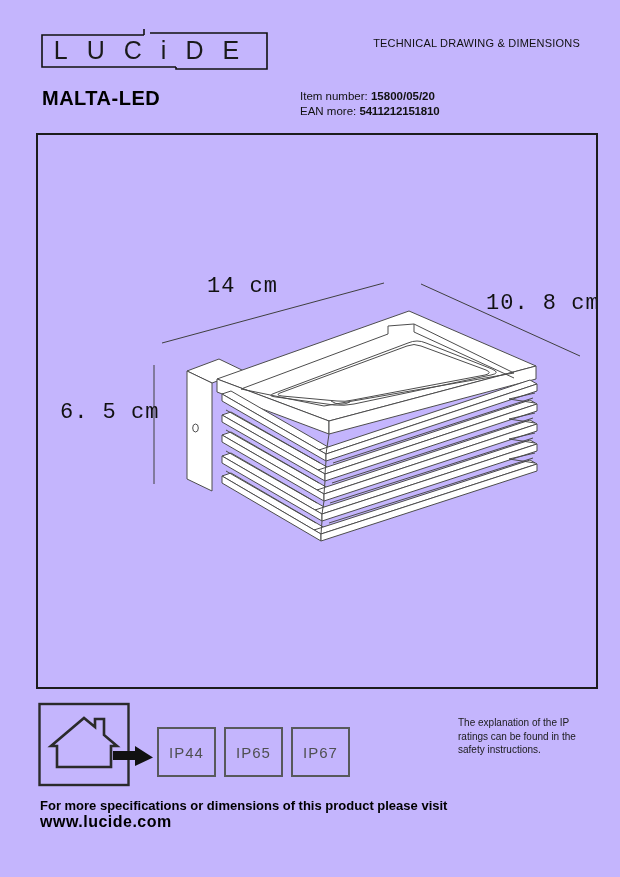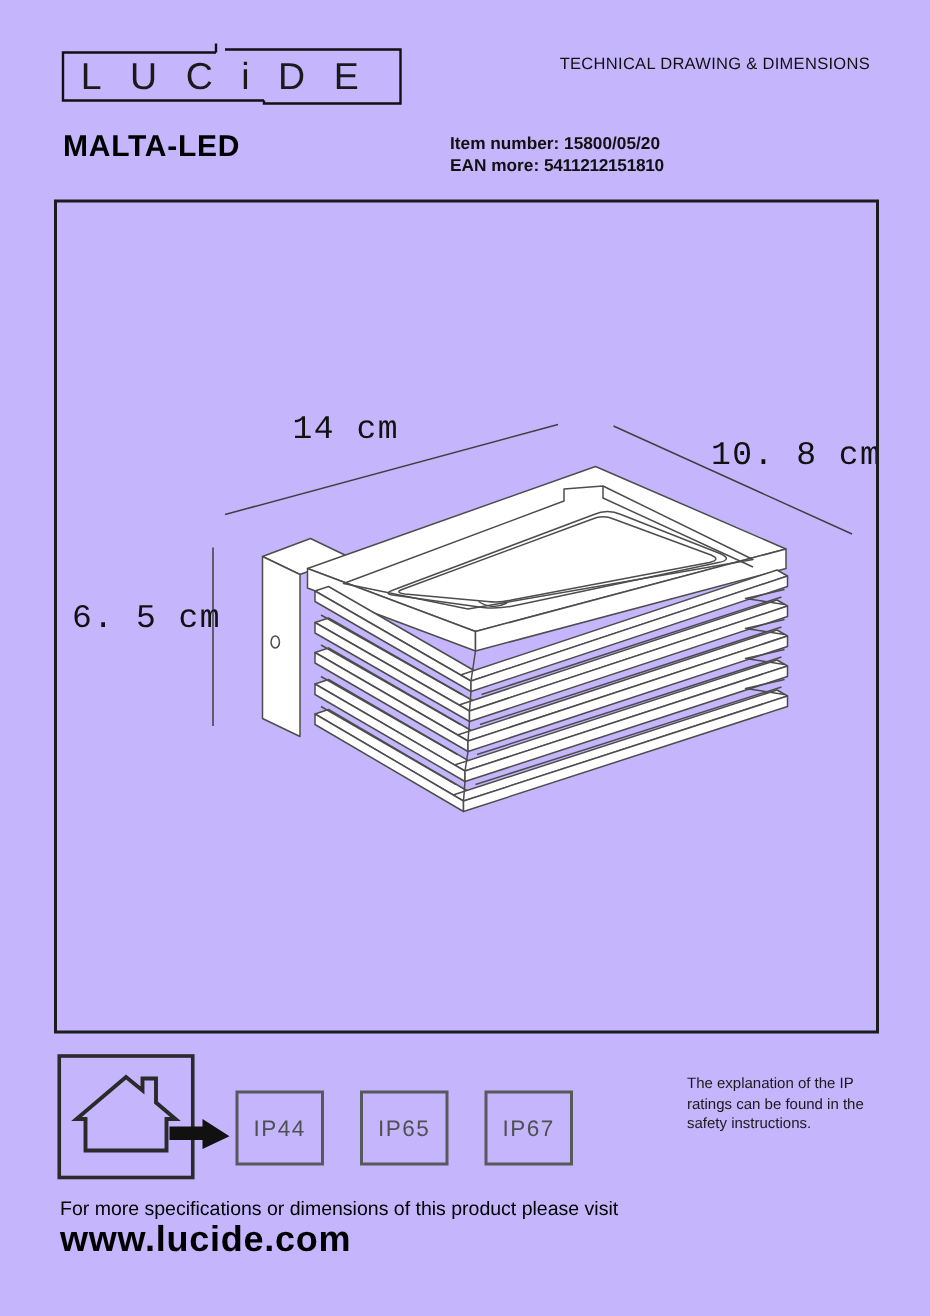--- a/index.html
+++ b/index.html
@@ -2,30 +2,30 @@
 <html><head>
 <meta charset="utf-8">
 <style>
   html,body{margin:0;padding:0;background:#fff;}
   .page{position:relative;width:620px;height:877px;background:#c4b5fd;overflow:hidden;
         font-family:"Liberation Sans",sans-serif;color:#1a1a1a;}
   .abs{position:absolute;}
   .doc-title{top:37px;right:40px;font-size:11px;letter-spacing:.2px;color:#111;}
   .product-name{left:42px;top:87px;font-size:20px;font-weight:bold;letter-spacing:.5px;color:#000;}
   .item-block{left:300px;top:89px;font-size:11.5px;line-height:15px;color:#111;}
-  .item-block .lbl{font-weight:bold;}
+  .item-block .lbl{font-weight:normal;}
   .item-val{font-weight:bold;}
   .ean-val{font-weight:bold;letter-spacing:-0.2px;}
-  .drawing-box{left:36px;top:133px;width:546px;height:552px;border:2px solid #1c1c1c;}
-  .ip-row{left:157px;top:727px;display:flex;gap:24px;}
+  .drawing-box{left:36px;top:133px;width:546px;height:552px;border:2px solid #1c1c1c;padding-left:12px;}
+  .ip-row{left:157px;top:727px;display:flex;gap:8px;}
   .ip-box{width:55px;height:46px;border:2px solid #58595b;display:flex;align-items:center;justify-content:center;
           font-size:15px;letter-spacing:1px;color:#4f5052;}
   .ip-note{left:458px;top:716px;width:128px;font-size:10px;line-height:13.5px;color:#1a1a1a;}
-  .visit-line{left:40px;top:798px;font-size:13px;font-weight:normal;color:#000;}
-  .website{left:40px;top:813px;font-size:24px;font-weight:bold;letter-spacing:.5px;color:#000;}
+  .visit-line{left:40px;top:798px;font-size:13px;font-weight:bold;color:#000;}
+  .website{left:40px;top:813px;font-size:16px;font-weight:bold;letter-spacing:.5px;color:#000;}
   svg{display:block;}
   .dline{stroke:#3f3f3f;stroke-width:1;fill:none;}
   .tline{stroke:#4d4d4d;stroke-width:1;fill:none;stroke-linejoin:round;}
   .tfill{stroke:#4d4d4d;stroke-width:1;fill:#ffffff;stroke-linejoin:round;}
   .dimtxt{font-family:"Liberation Mono",monospace;font-size:22px;fill:#111;letter-spacing:1px;}
 </style>
 </head>
 <body>
 
 <div class="page">

